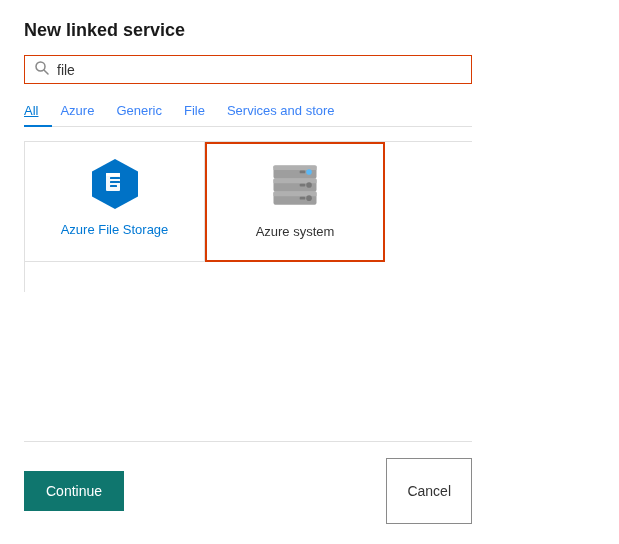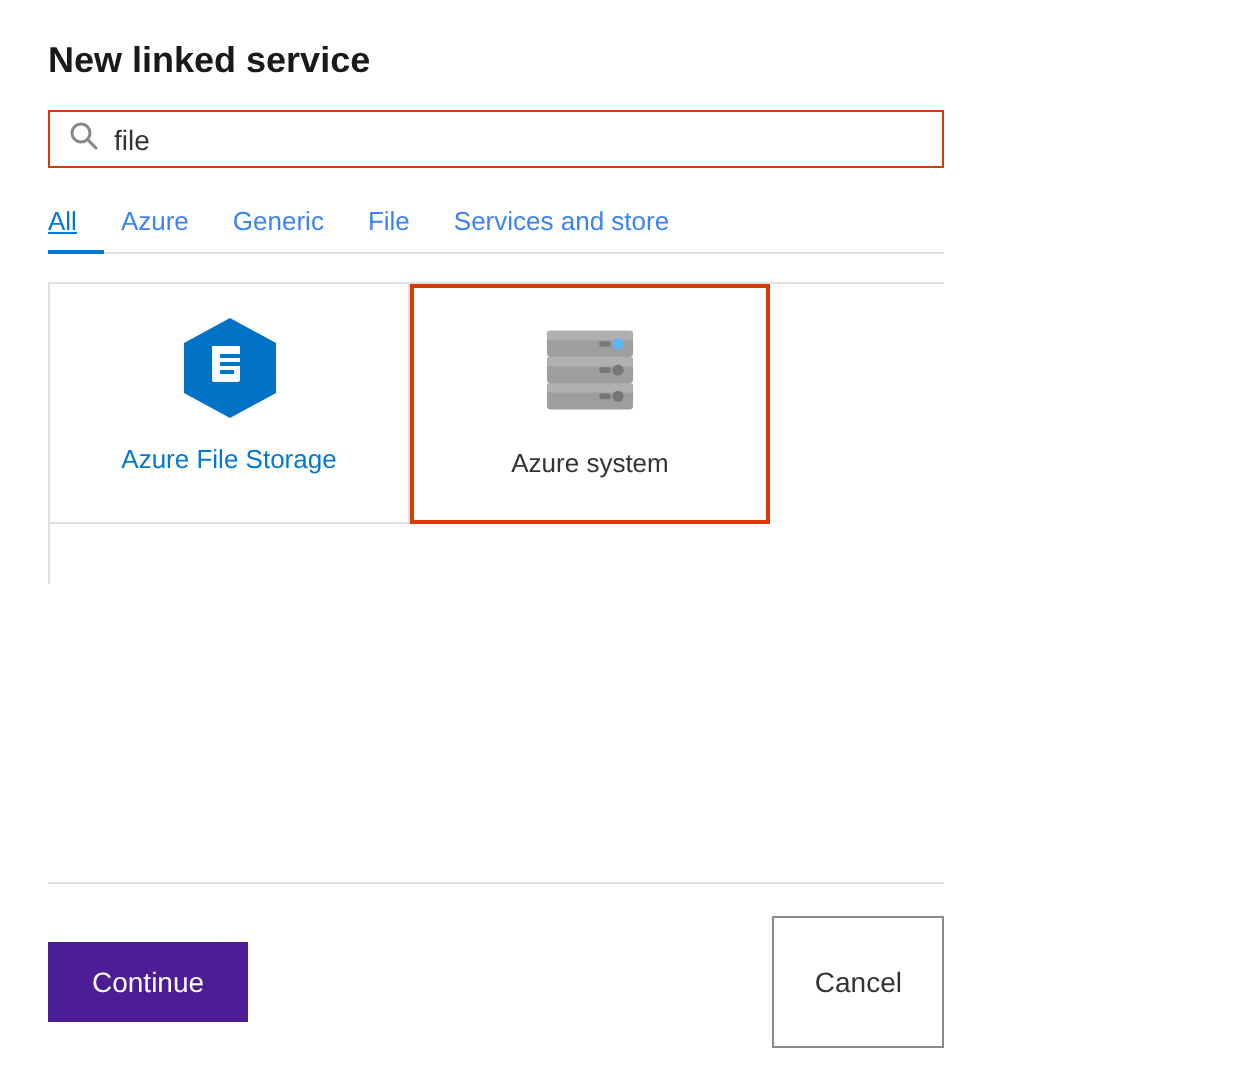--- a/index.html
+++ b/index.html
@@ -157,21 +157,21 @@
     .footer {
       margin-top: auto;
       display: flex;
       align-items: center;
       justify-content: space-between;
       padding-top: 16px;
       border-top: 1px solid #e0e0e0;
     }
 
     .btn-continue {
-      background: #4c1d95;
+      background: #0f766e;
       color: #fff;
       border: none;
       padding: 12px 22px;
       font-size: 14px;
       cursor: pointer;
       font-family: inherit;
     }
 
     .btn-cancel {
       background: #fff;

